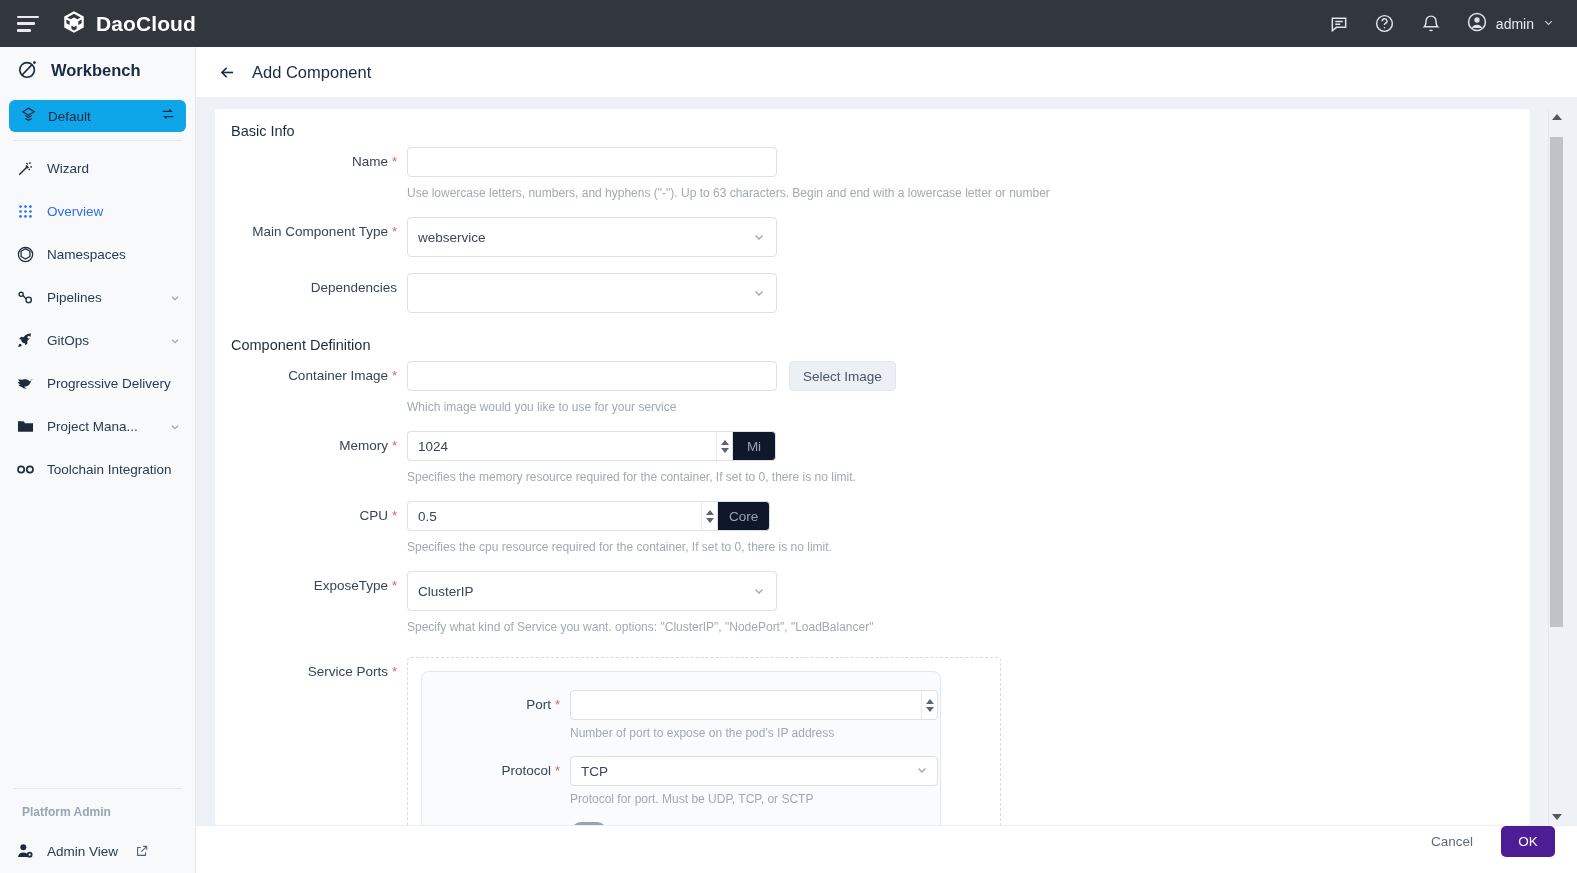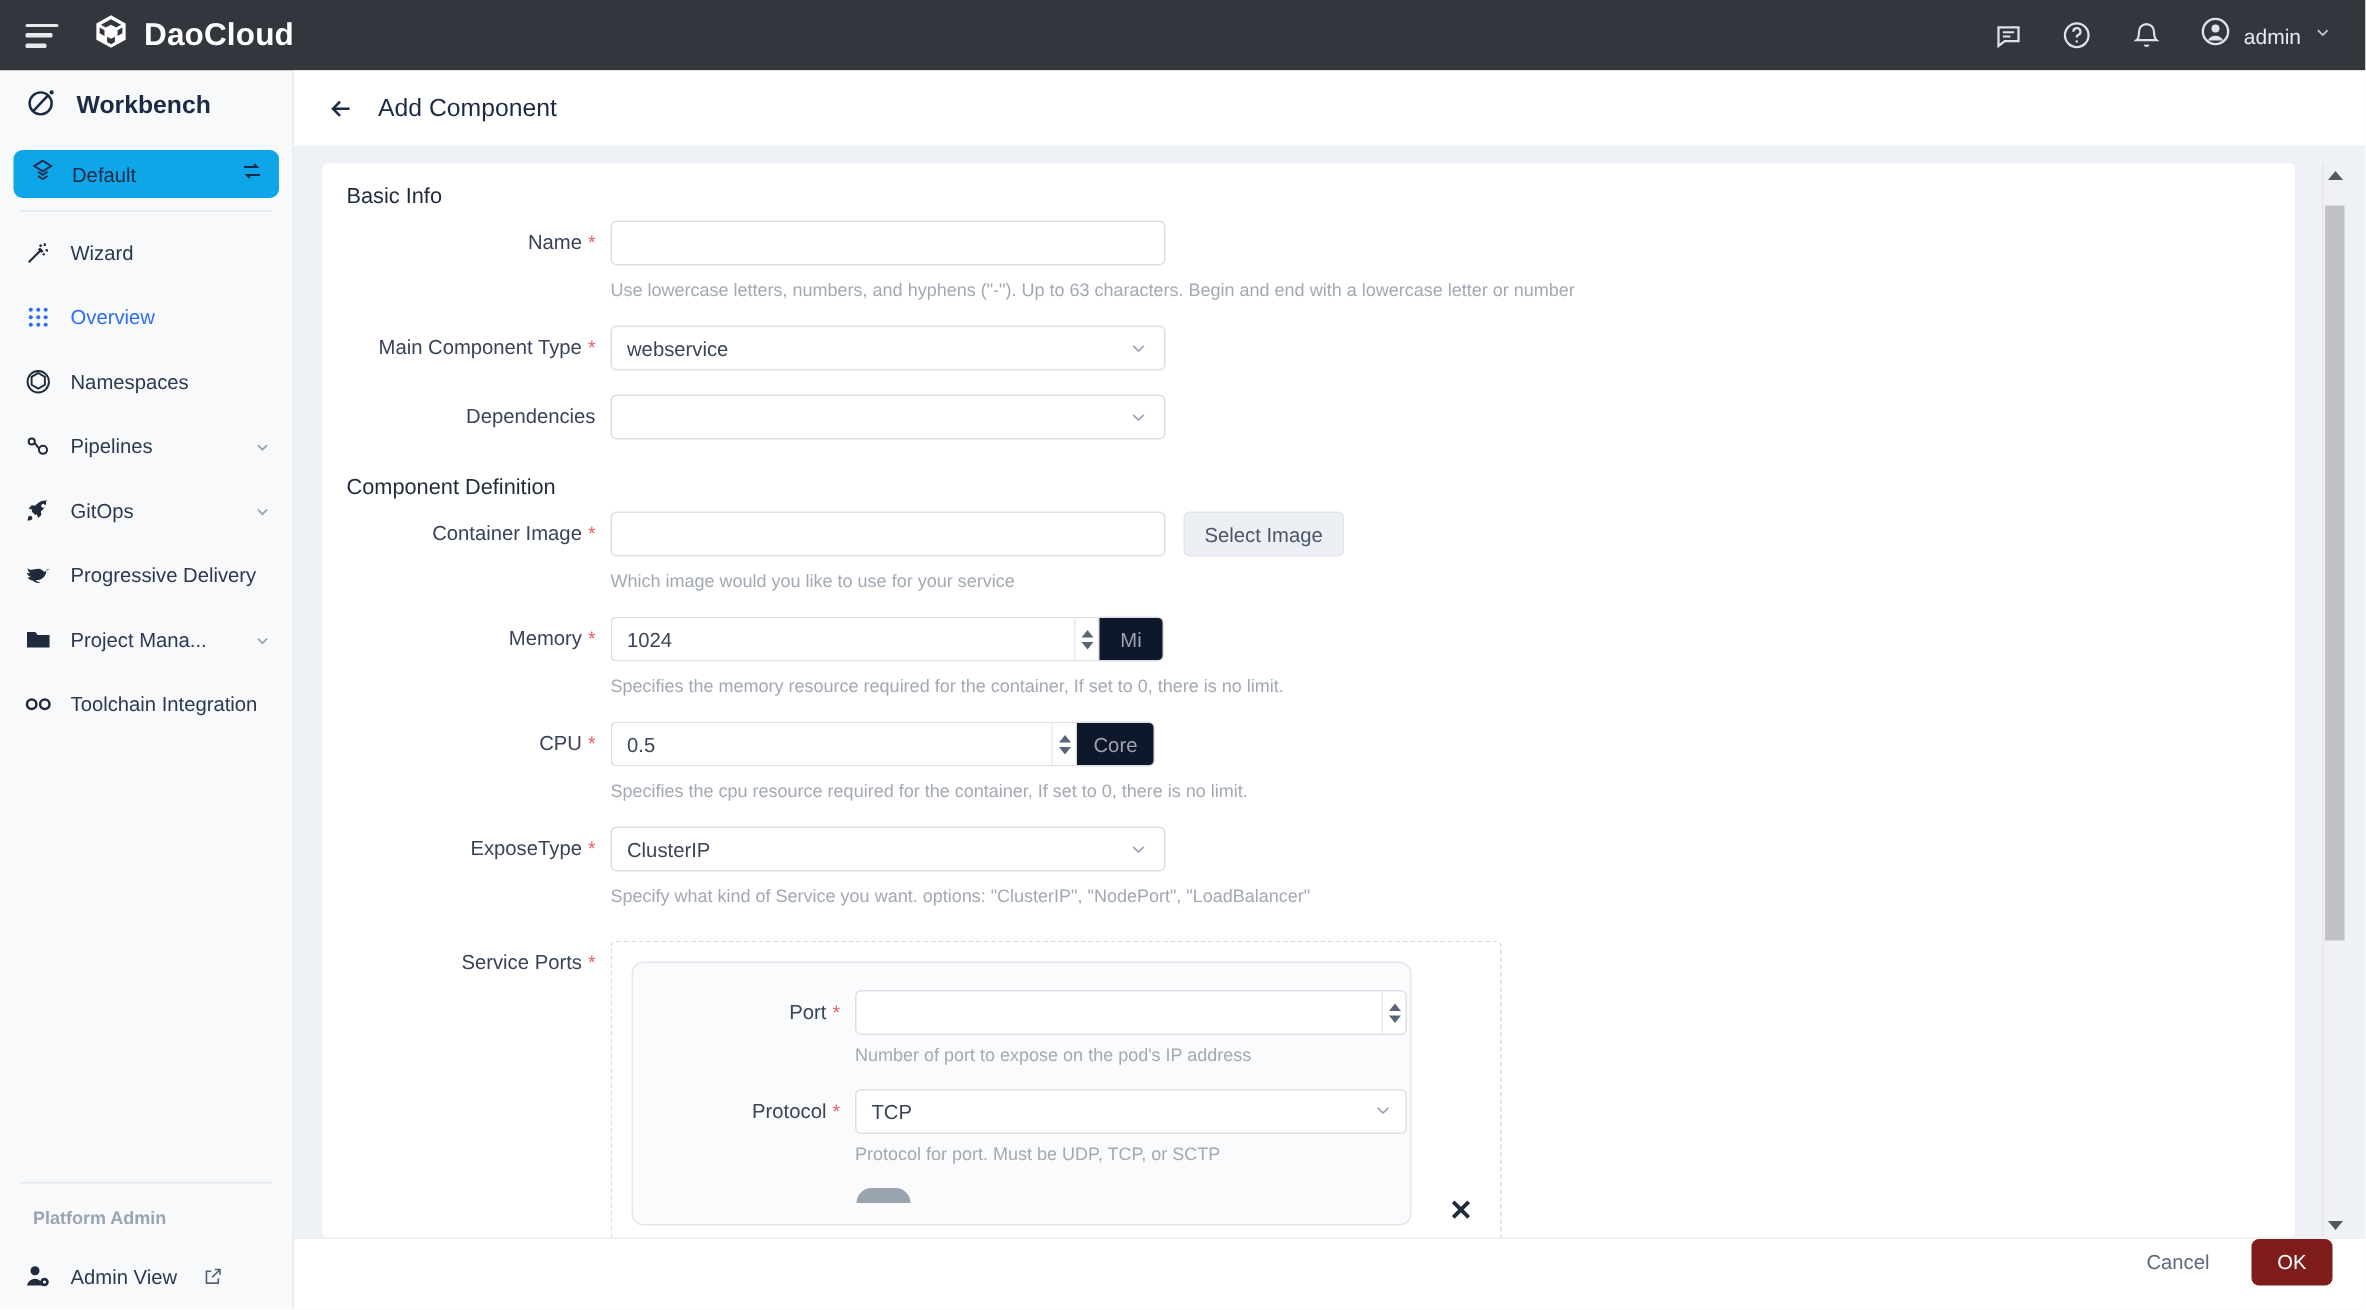--- a/index.html
+++ b/index.html
@@ -106,21 +106,21 @@
   .req { color: #e8605c; font-size: 13px; margin-left: 4px; }
   .field-col { display: flex; flex-direction: column; }
   .field-line { display: flex; align-items: center; gap: 12px; }
   .input {
     width: 370px; height: 30px; border: 1px solid #dcdfe6; border-radius: 4px;
     background: #ffffff; font-size: 13.5px; color: #3a455a;
     padding: 0 10px; font-family: "Liberation Sans", sans-serif;
     display: flex; align-items: center;
   }
   .select {
-    width: 370px; height: 30px; border: 1px solid #dcdfe6; border-radius: 4px;
+    width: 370px; height: 40px; border: 1px solid #dcdfe6; border-radius: 4px;
     background: #ffffff; font-size: 13.5px; color: #3a455a;
     padding: 0 10px; display: flex; align-items: center; cursor: pointer;
   }
   .select .sel-val { flex: 1; }
   .select .sel-chev { color: #9aa6b6; display: flex; }
   .hint { font-size: 12px; color: #a2a9b4; margin-top: 8px; line-height: 16px; }
   .row-gap { height: 16px; }
 
   .btn-select-image {
     height: 30px; padding: 0 13px; border-radius: 4px;
@@ -208,21 +208,21 @@
     background: #ffffff; display: flex; justify-content: flex-end;
     padding-right: 22px; gap: 16px; border-top: 1px solid #eceef1;
   }
   .btn-cancel {
     height: 30px; padding: 0 12px; font-size: 13.5px; color: #5d6a7e;
     background: transparent; border: none; cursor: pointer;
     display: flex; align-items: center; font-family: "Liberation Sans", sans-serif;
   }
   .btn-ok {
     height: 31px; min-width: 54px; padding: 0 17px; border-radius: 5px;
-    background: #7f1d1d; color: #ffffff; font-size: 13.5px; border: none;
+    background: #4c1d95; color: #ffffff; font-size: 13.5px; border: none;
     cursor: pointer; display: flex; align-items: center; justify-content: center;
     font-family: "Liberation Sans", sans-serif;
   }
 </style>
 </head>
 <body>
 
 <div class="app">
 
   <div class="topbar">

